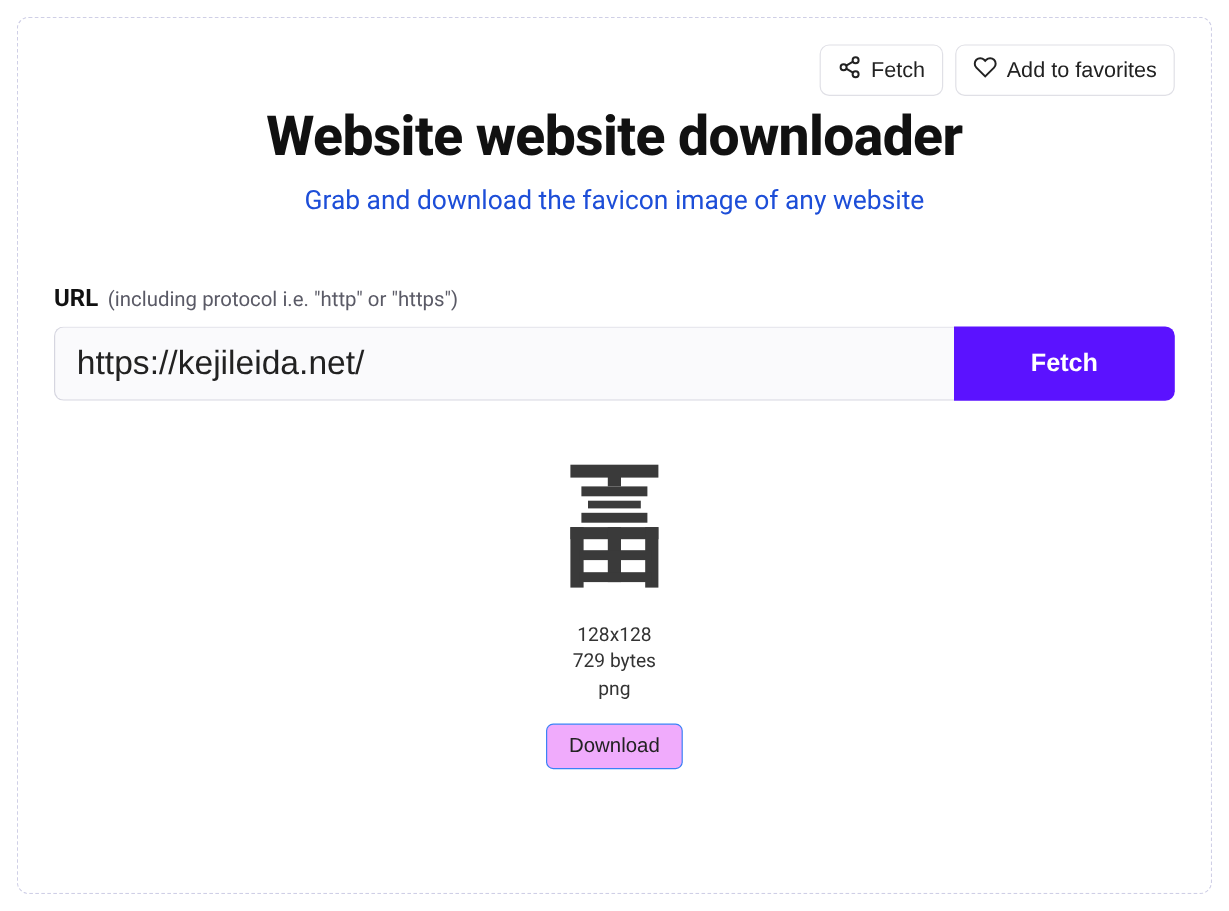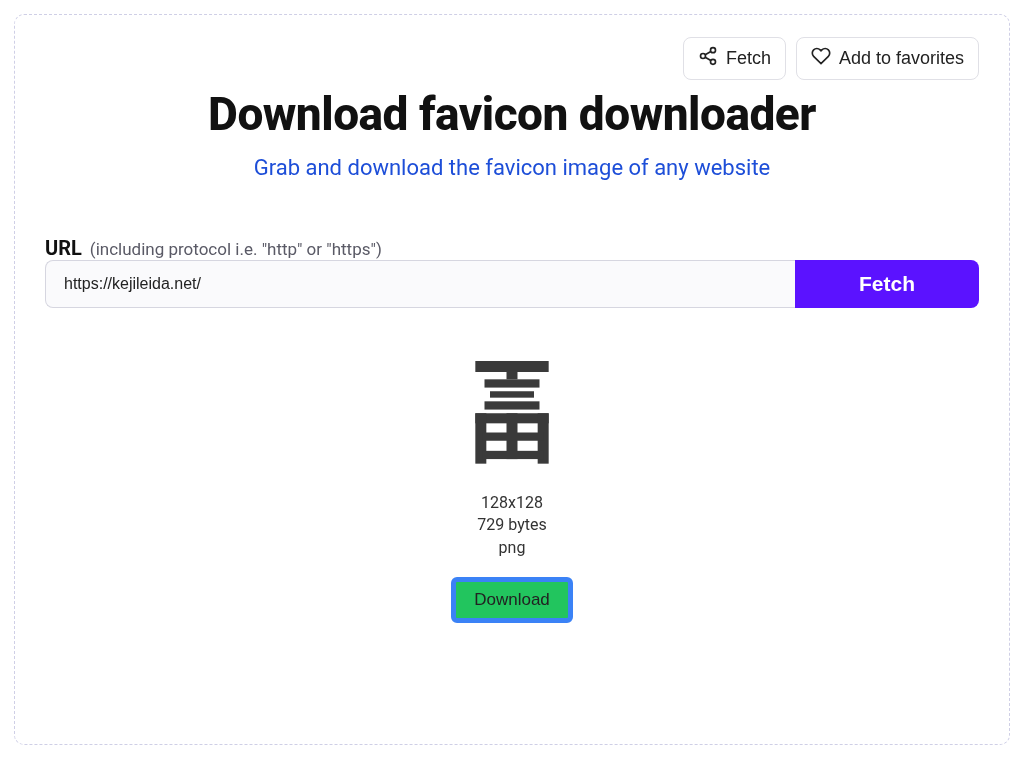--- a/index.html
+++ b/index.html
@@ -54,21 +54,21 @@
       font-size: 22px;
       color: #1d4ed8;
     }
     .form-section {
       margin-top: 56px;
     }
     .label-row {
       display: flex;
       align-items: baseline;
       gap: 8px;
-      margin-bottom: 0;
+      margin-bottom: 12px;
     }
     .label-main {
       font-size: 20px;
       font-weight: 700;
       color: #111;
     }
     .label-hint {
       font-size: 17px;
       color: #5a5a66;
       font-weight: 400;
@@ -77,21 +77,21 @@
       display: flex;
       width: 100%;
     }
     .url-input {
       flex: 1;
       border: 1px solid #d6d6e0;
       border-right: none;
       border-radius: 8px 0 0 8px;
       background: #fafafc;
       padding: 14px 18px;
-      font-size: 16px;
+      font-size: 28px;
       color: #222;
       outline: none;
     }
     .fetch-btn {
       width: 184px;
       border: none;
       border-radius: 0 8px 8px 0;
       background: #5b12ff;
       color: #fff;
       font-size: 21px;
@@ -114,22 +114,22 @@
     .favicon-box svg { width: 100px; height: 110px; }
     .meta {
       margin-top: 10px;
       text-align: center;
       font-size: 16px;
       color: #333;
       line-height: 1.4;
     }
     .download-btn {
       margin-top: 18px;
-      border: 5px solid #3b82f6;
-      background: #22c55e;
+      border: 1px solid #3b82f6;
+      background: #f0abfc;
       border-radius: 6px;
       padding: 8px 18px;
       font-size: 17px;
       color: #222;
       cursor: pointer;
     }
   </style>
 </head>
 <body>
 
@@ -152,21 +152,21 @@
       <span>
         <svg viewBox="0 0 24 24">
             <path d="M20.84 4.61a5.5 5.5 0 0 0-7.78 0L12 5.67l-1.06-1.06a5.5 5.5 0 1 0-7.78 7.78L12 21.23l8.84-8.84a5.5 5.5 0 0 0 0-7.78z"></path>
           </svg>
       </span>
       <span>Add to favorites</span>
     </button>
   </div>
 
   <div class="hero">
-    <h1>Download favicon downloader</h1>
+    <h1>Website website downloader</h1>
     <p>Grab and download the favicon image of any website</p>
   </div>
 
   <div class="form-section">
     <div class="label-row">
       <span class="label-main">URL</span>
       <span class="label-hint">(including protocol i.e. "http" or "https")</span>
     </div>
     <div class="input-row">
       <input class="url-input" type="text" value="https://kejileida.net/" style="">

